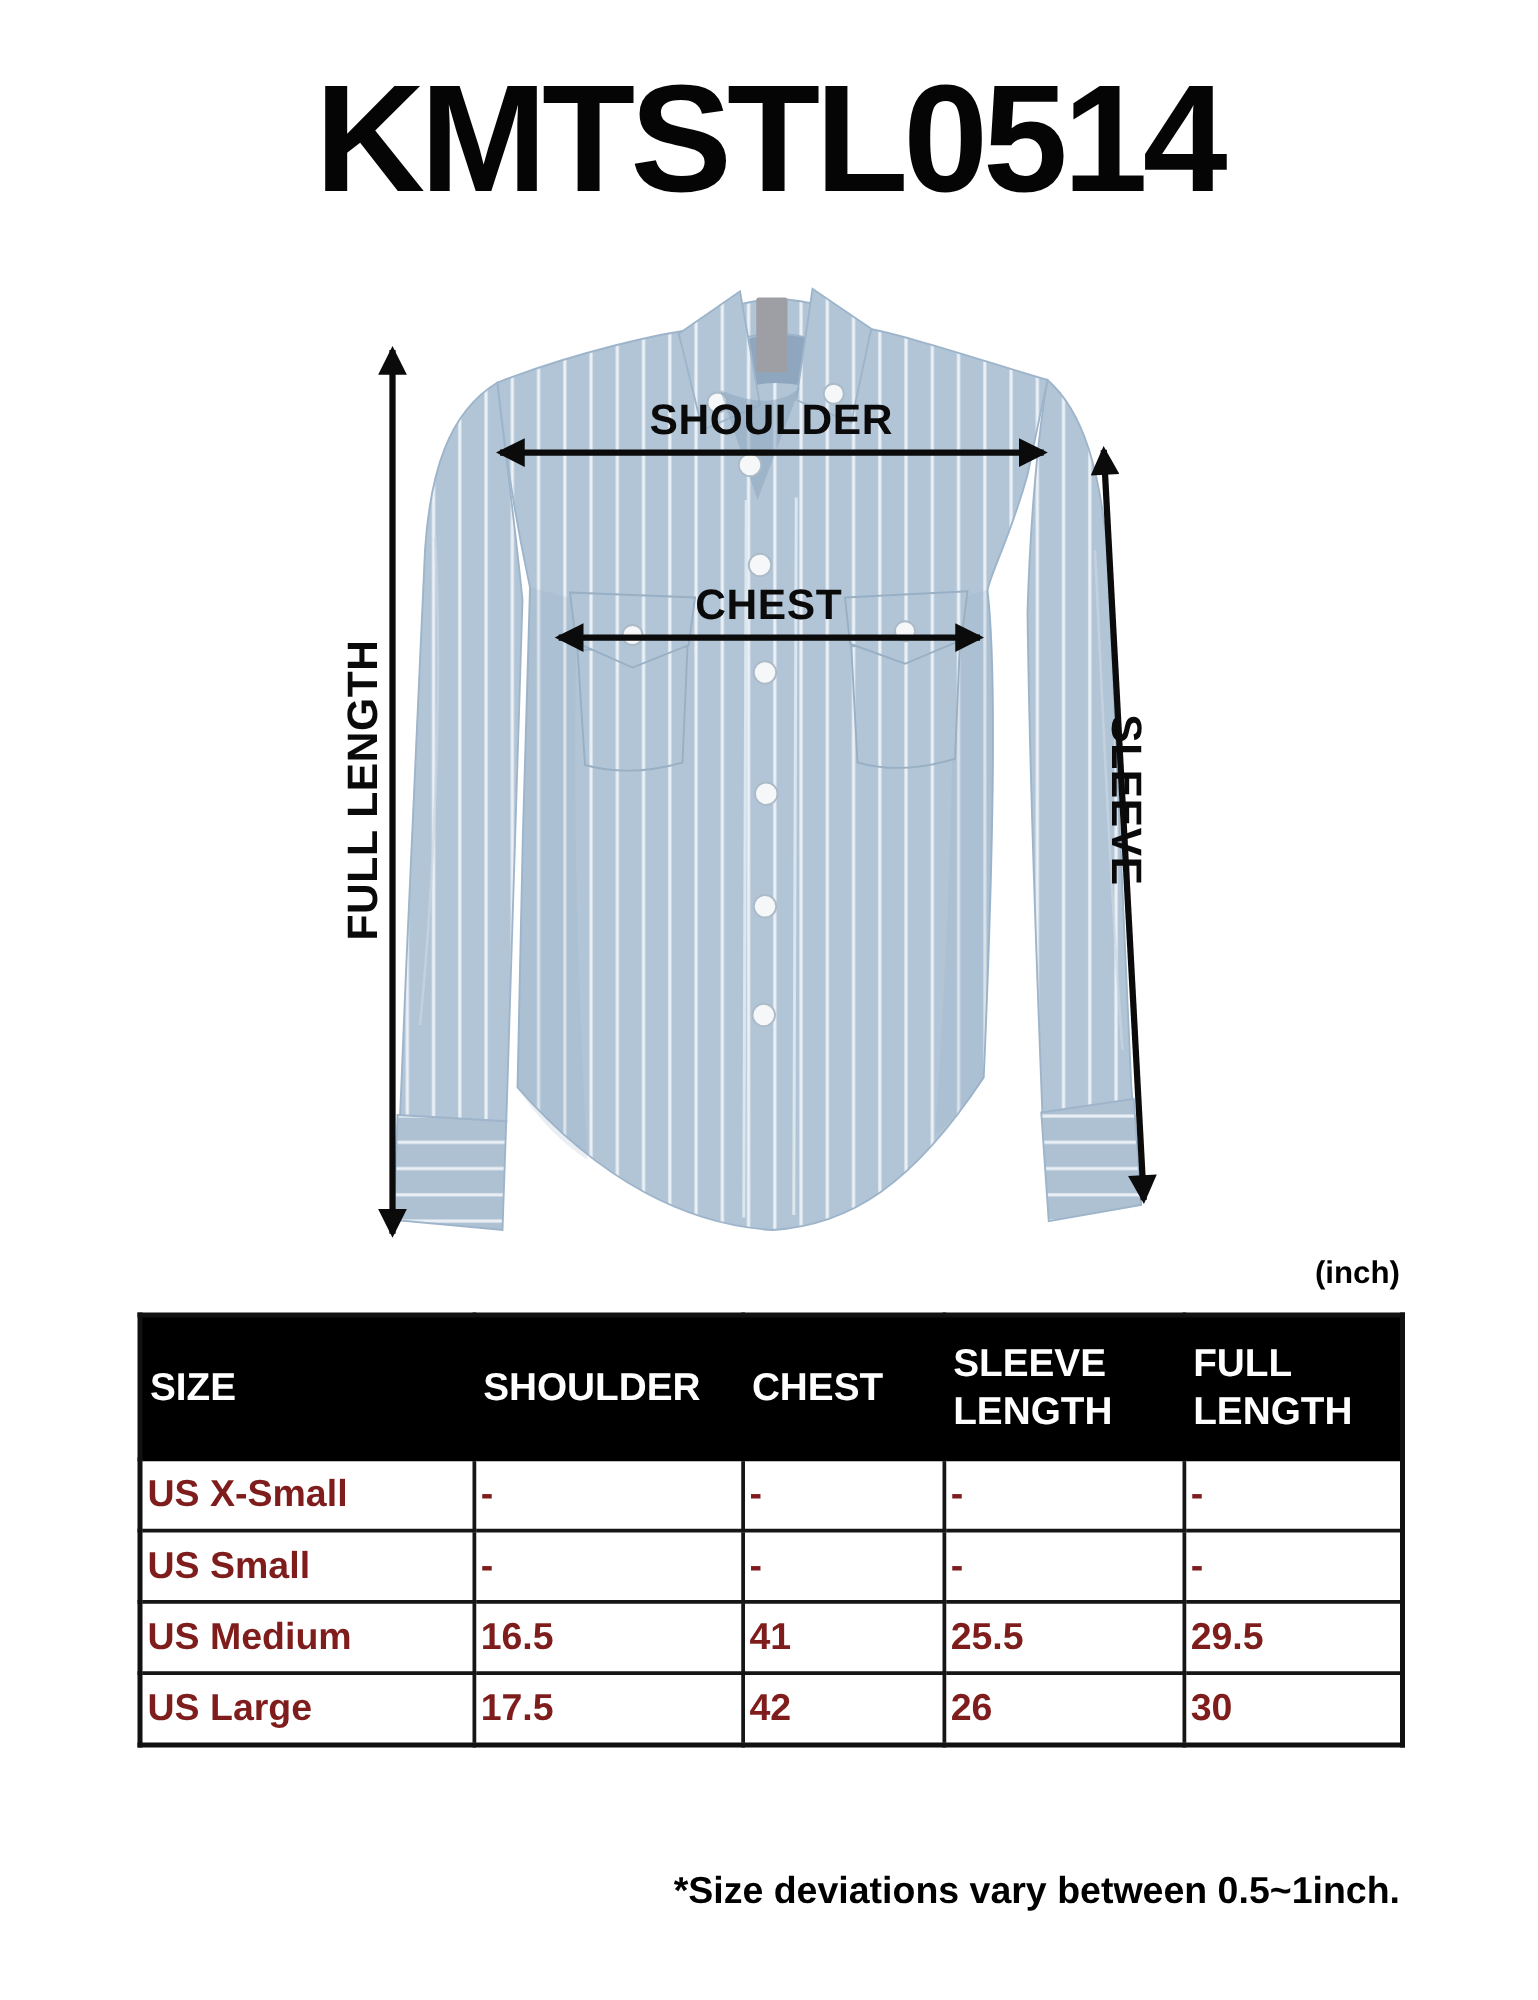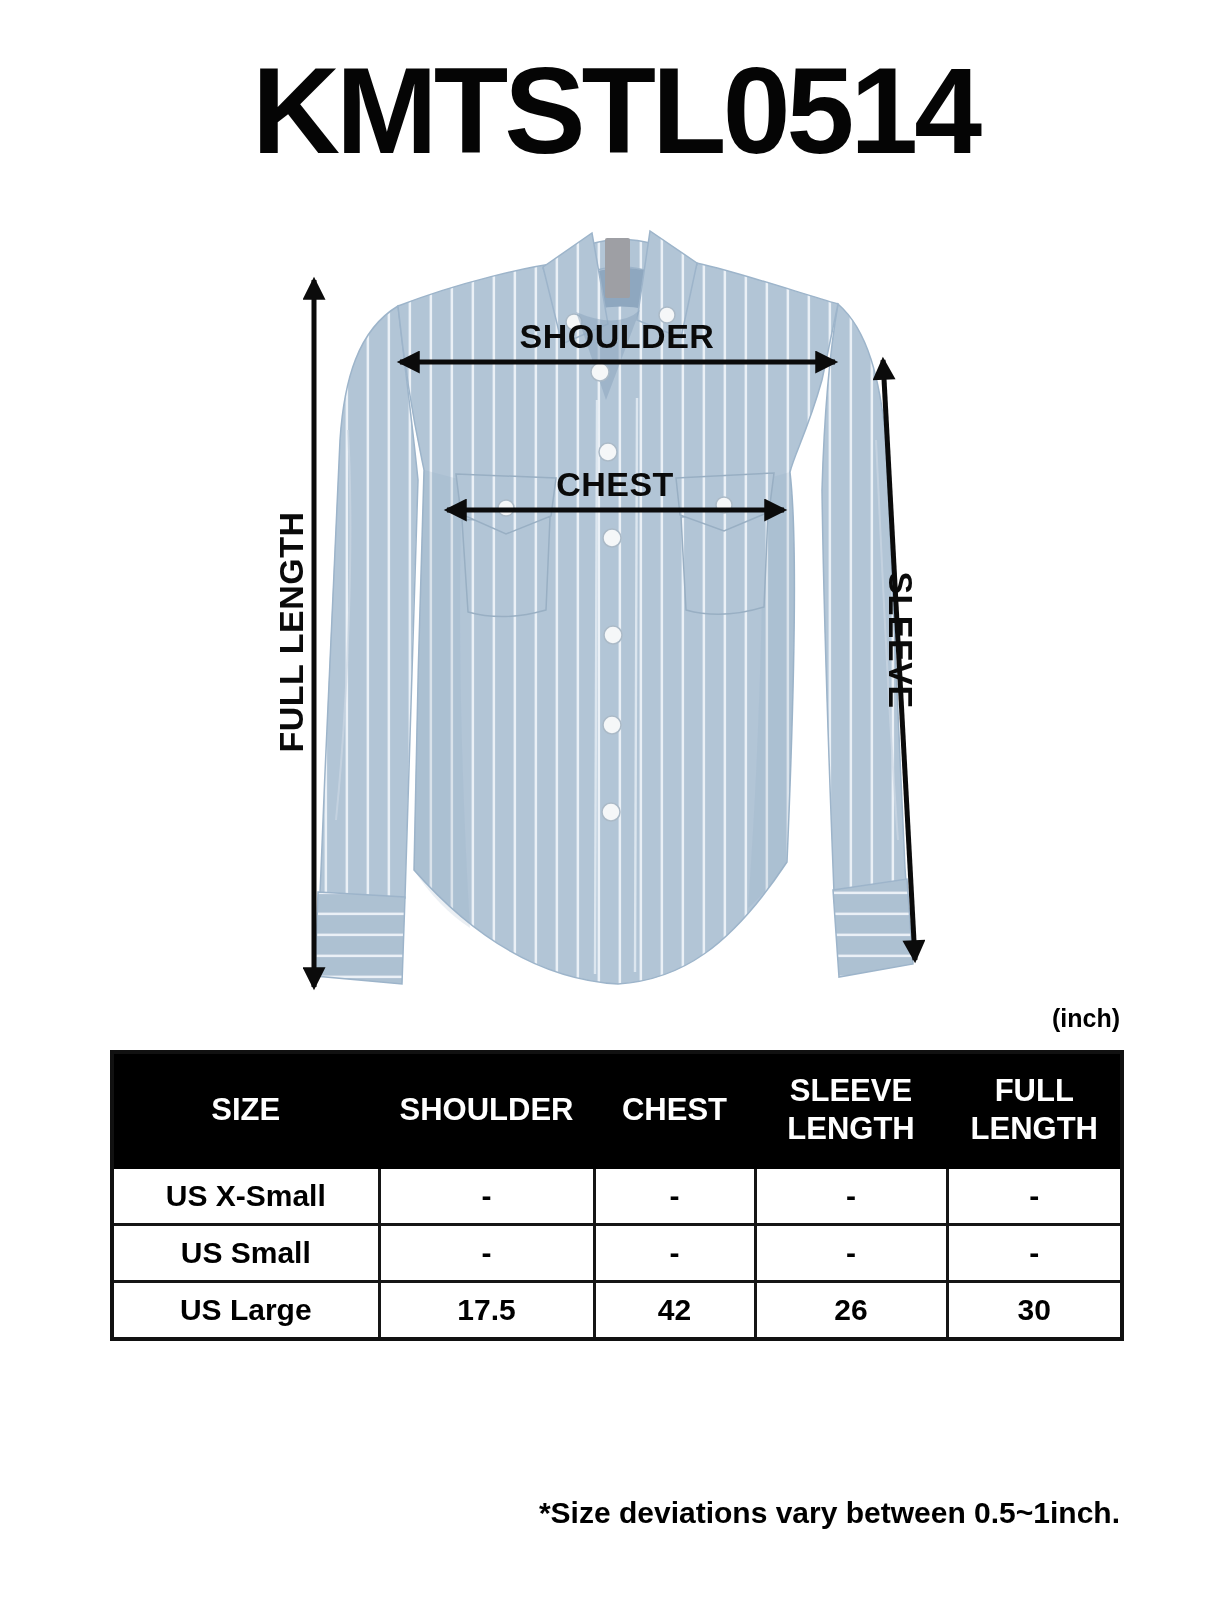--- a/index.html
+++ b/index.html
@@ -19,30 +19,30 @@
   }
   #shoulder-label{left:617px;top:356px;transform:translate(-50%,-100%);}
   #chest-label{left:615px;top:504px;transform:translate(-50%,-100%);}
   #full-length-label{left:291px;top:632px;transform:translate(-50%,-50%) rotate(-90deg);}
   #sleeve-label{left:900px;top:640px;transform:translate(-50%,-50%) rotate(90deg);}
   #unit-label{
     position:absolute;right:110px;top:1004px;font-size:25px;font-weight:bold;
   }
   #size-table{
     position:absolute;left:110px;top:1050px;width:1010px;
-    border-collapse:collapse;table-layout:fixed;text-align:center;
+    border-collapse:collapse;table-layout:fixed;text-align:left;
     border:4px solid #111;
   }
   #size-table th{
     background:#000;color:#fff;font-size:31px;font-weight:bold;
     height:112px;line-height:1.22;padding:0 6px;border:3px solid #000;
   }
   #size-table td{
     font-size:30px;font-weight:bold;height:54px;padding:0 4px;
-    border:3px solid #161616;background:#fff;color:#000000;
+    border:3px solid #161616;background:#fff;color:#7f1d1d;
   }
   #footnote{
     position:absolute;right:110px;top:1496px;font-size:30px;font-weight:bold;
     white-space:nowrap;
   }
 </style>
 </head>
 <body>
 
 <div id="page">
@@ -157,20 +157,27 @@
         <td>-</td>
       </tr>
       <tr>
         <td>US Small</td>
         <td>-</td>
         <td>-</td>
         <td>-</td>
         <td>-</td>
       </tr>
       <tr>
+        <td>US Medium</td>
+        <td>16.5</td>
+        <td>41</td>
+        <td>25.5</td>
+        <td>29.5</td>
+      </tr>
+      <tr>
         <td>US Large</td>
         <td>17.5</td>
         <td>42</td>
         <td>26</td>
         <td>30</td>
       </tr>
     </tbody>
   </table>
 
   <div id="footnote">*Size deviations vary between 0.5~1inch.</div>

